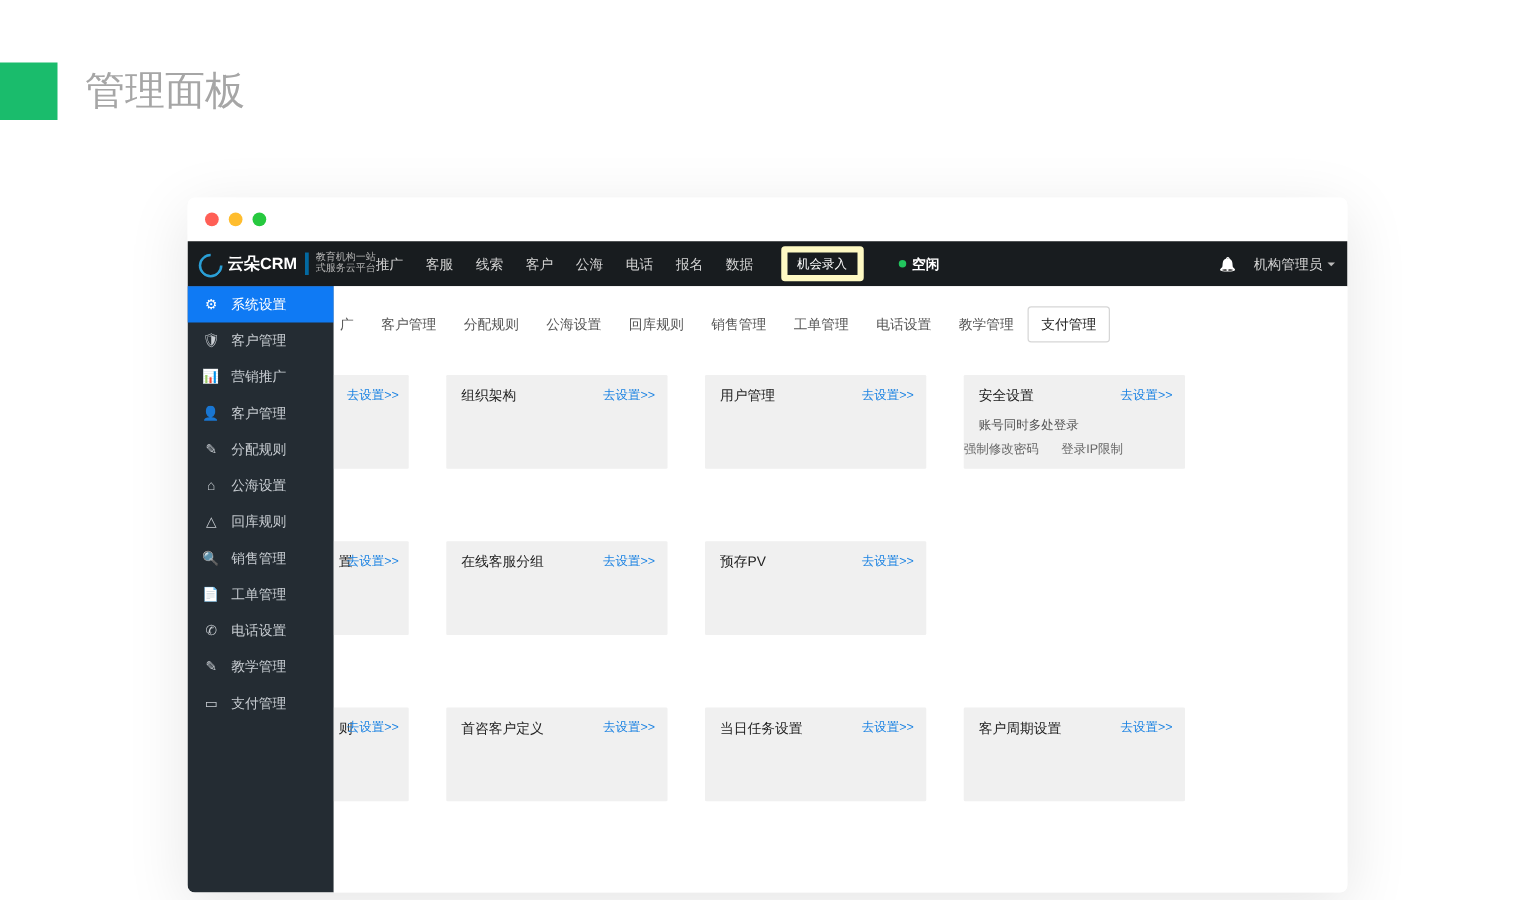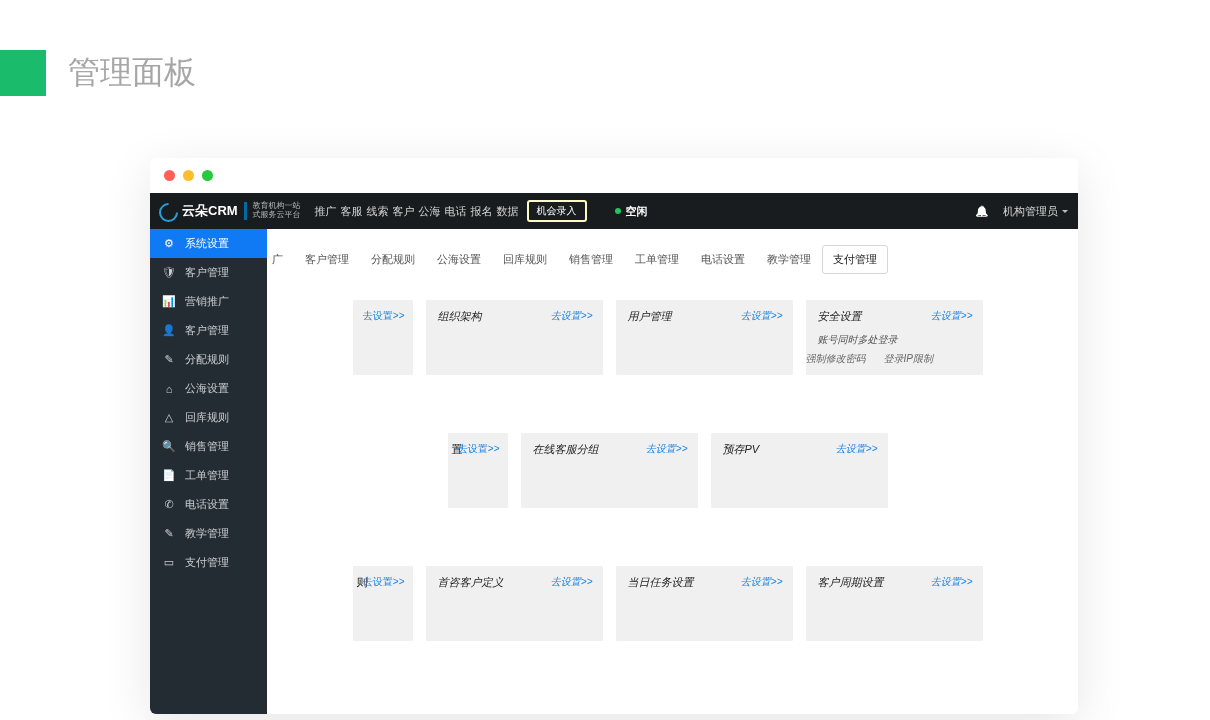--- a/index.html
+++ b/index.html
@@ -75,21 +75,20 @@
       display: flex;
       align-items: center;
       color: #e8e8e8;
       font-size: 11px;
       padding: 0 10px 0 8px;
     }
     .logo-block {
       display: flex;
       align-items: center;
       gap: 6px;
-      margin-right: 14px;
     }
     .logo-swoosh {
       width: 18px;
       height: 18px;
       position: relative;
     }
     .logo-swoosh:before {
       content:"";
       position:absolute;
       width: 15px; height: 15px;
@@ -102,26 +101,26 @@
     .logo-text { font-size: 13px; font-weight: 600; color:#fff; }
     .logo-sub {
       font-size: 8px;
       color: #b5b5b5;
       line-height: 1.1;
       border-left:3px solid #0369a1;
       padding-left:6px;
     }
     .topnav {
       display: flex;
-      gap: 4px;
+      gap: 18px;
       align-items: center;
     }
     .topnav-item { color:#d4d4d4; cursor:pointer; }
     .record-btn {
-      border: 2px solid #fef9c3;
+      border: 5px solid #fef9c3;
       border-radius: 3px;
       padding: 2px 8px;
       color:#fff;
       font-size: 10px;
       margin-left: 4px;
     }
     .status-pill {
       margin-left: 28px;
       display:flex;align-items:center;
       color:#fff;
@@ -195,34 +194,32 @@
     }
     .tab.partial { padding-left:0; }
     .tab.active {
       border-color:#d6d6d6;
       color:#222;
     }
 
     
     .grid-row {
       display:flex;
-      gap:13px;
+      gap:30px;
       margin-bottom:58px;
-      justify-content:center;
     }
     .card {
       width: 177px;
       height: 75px;
       background:#f0f0f0;
       border-radius:1px;
       padding:9px 10px 8px 12px;
       position:relative;
       font-size:11px;
       color:#333;
-      font-style:italic;
     }
     .card-title { font-weight:500; color:#222; font-size:11px; }
     .card-link {
       position:absolute;
       top:9px;
       right:10px;
       color:#1b82e2;
       font-size:10px;
       cursor:pointer;
     }

